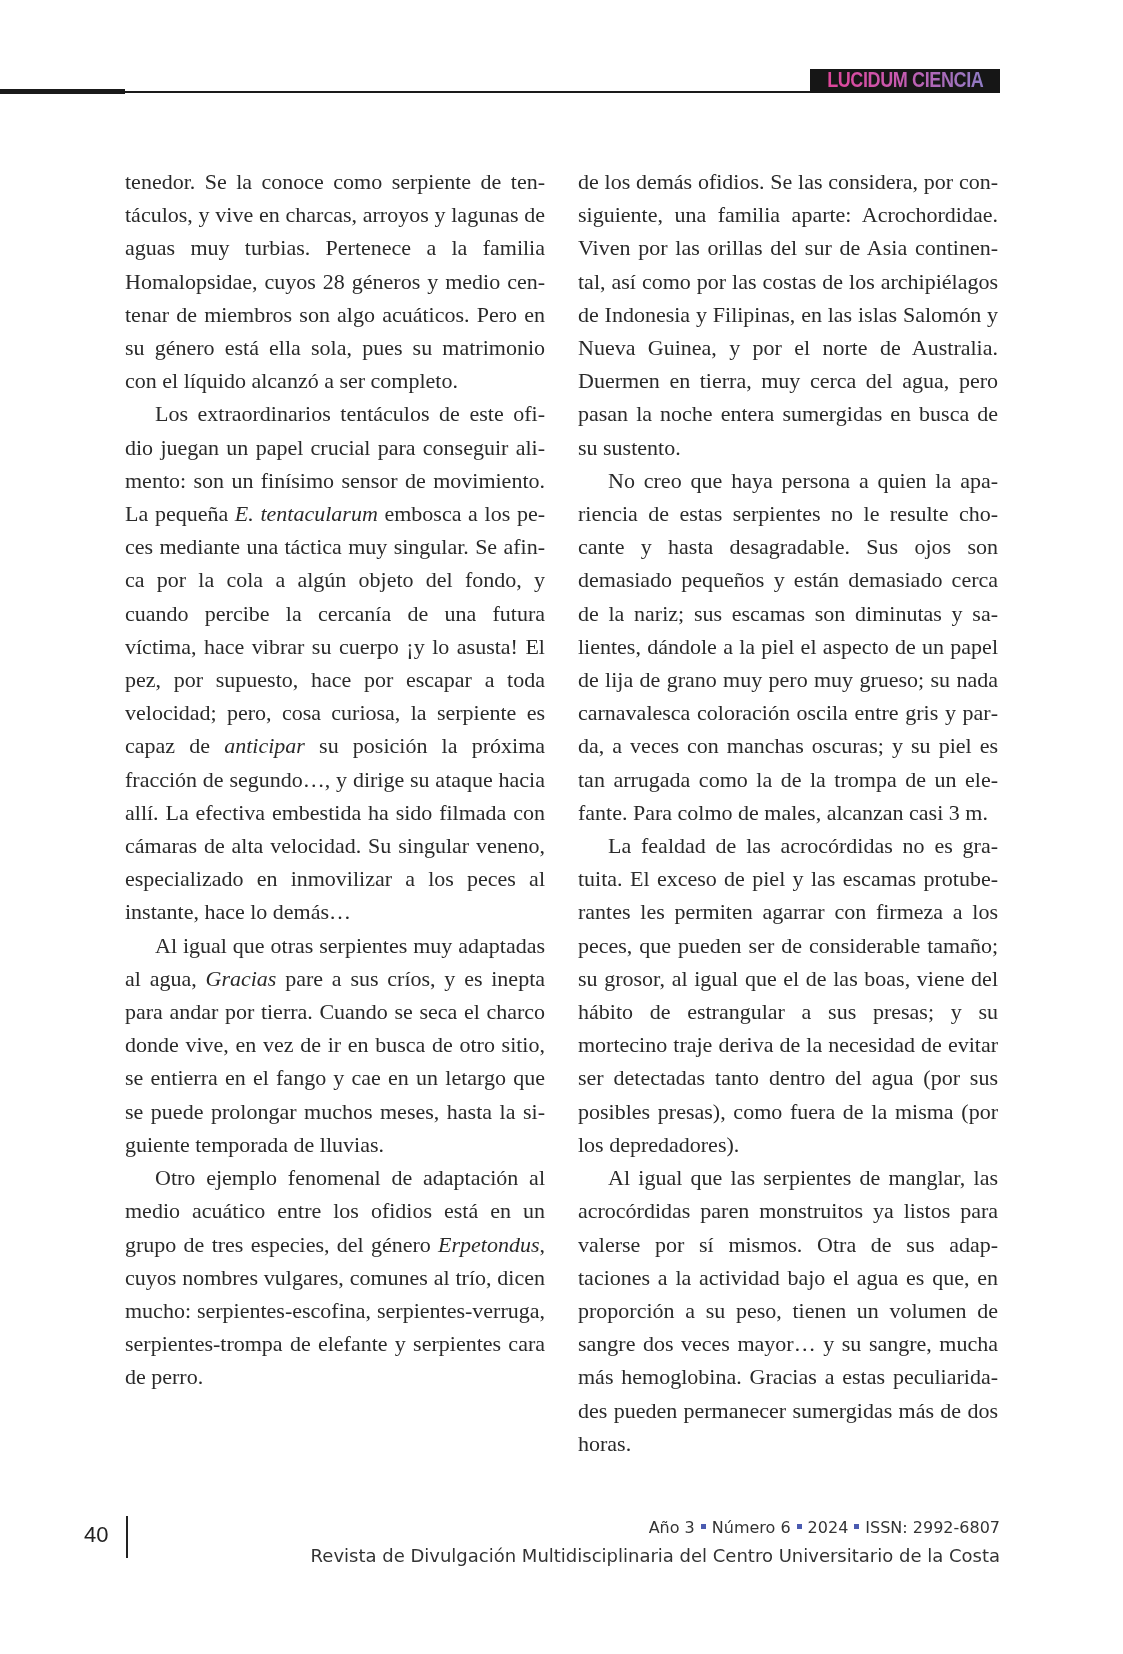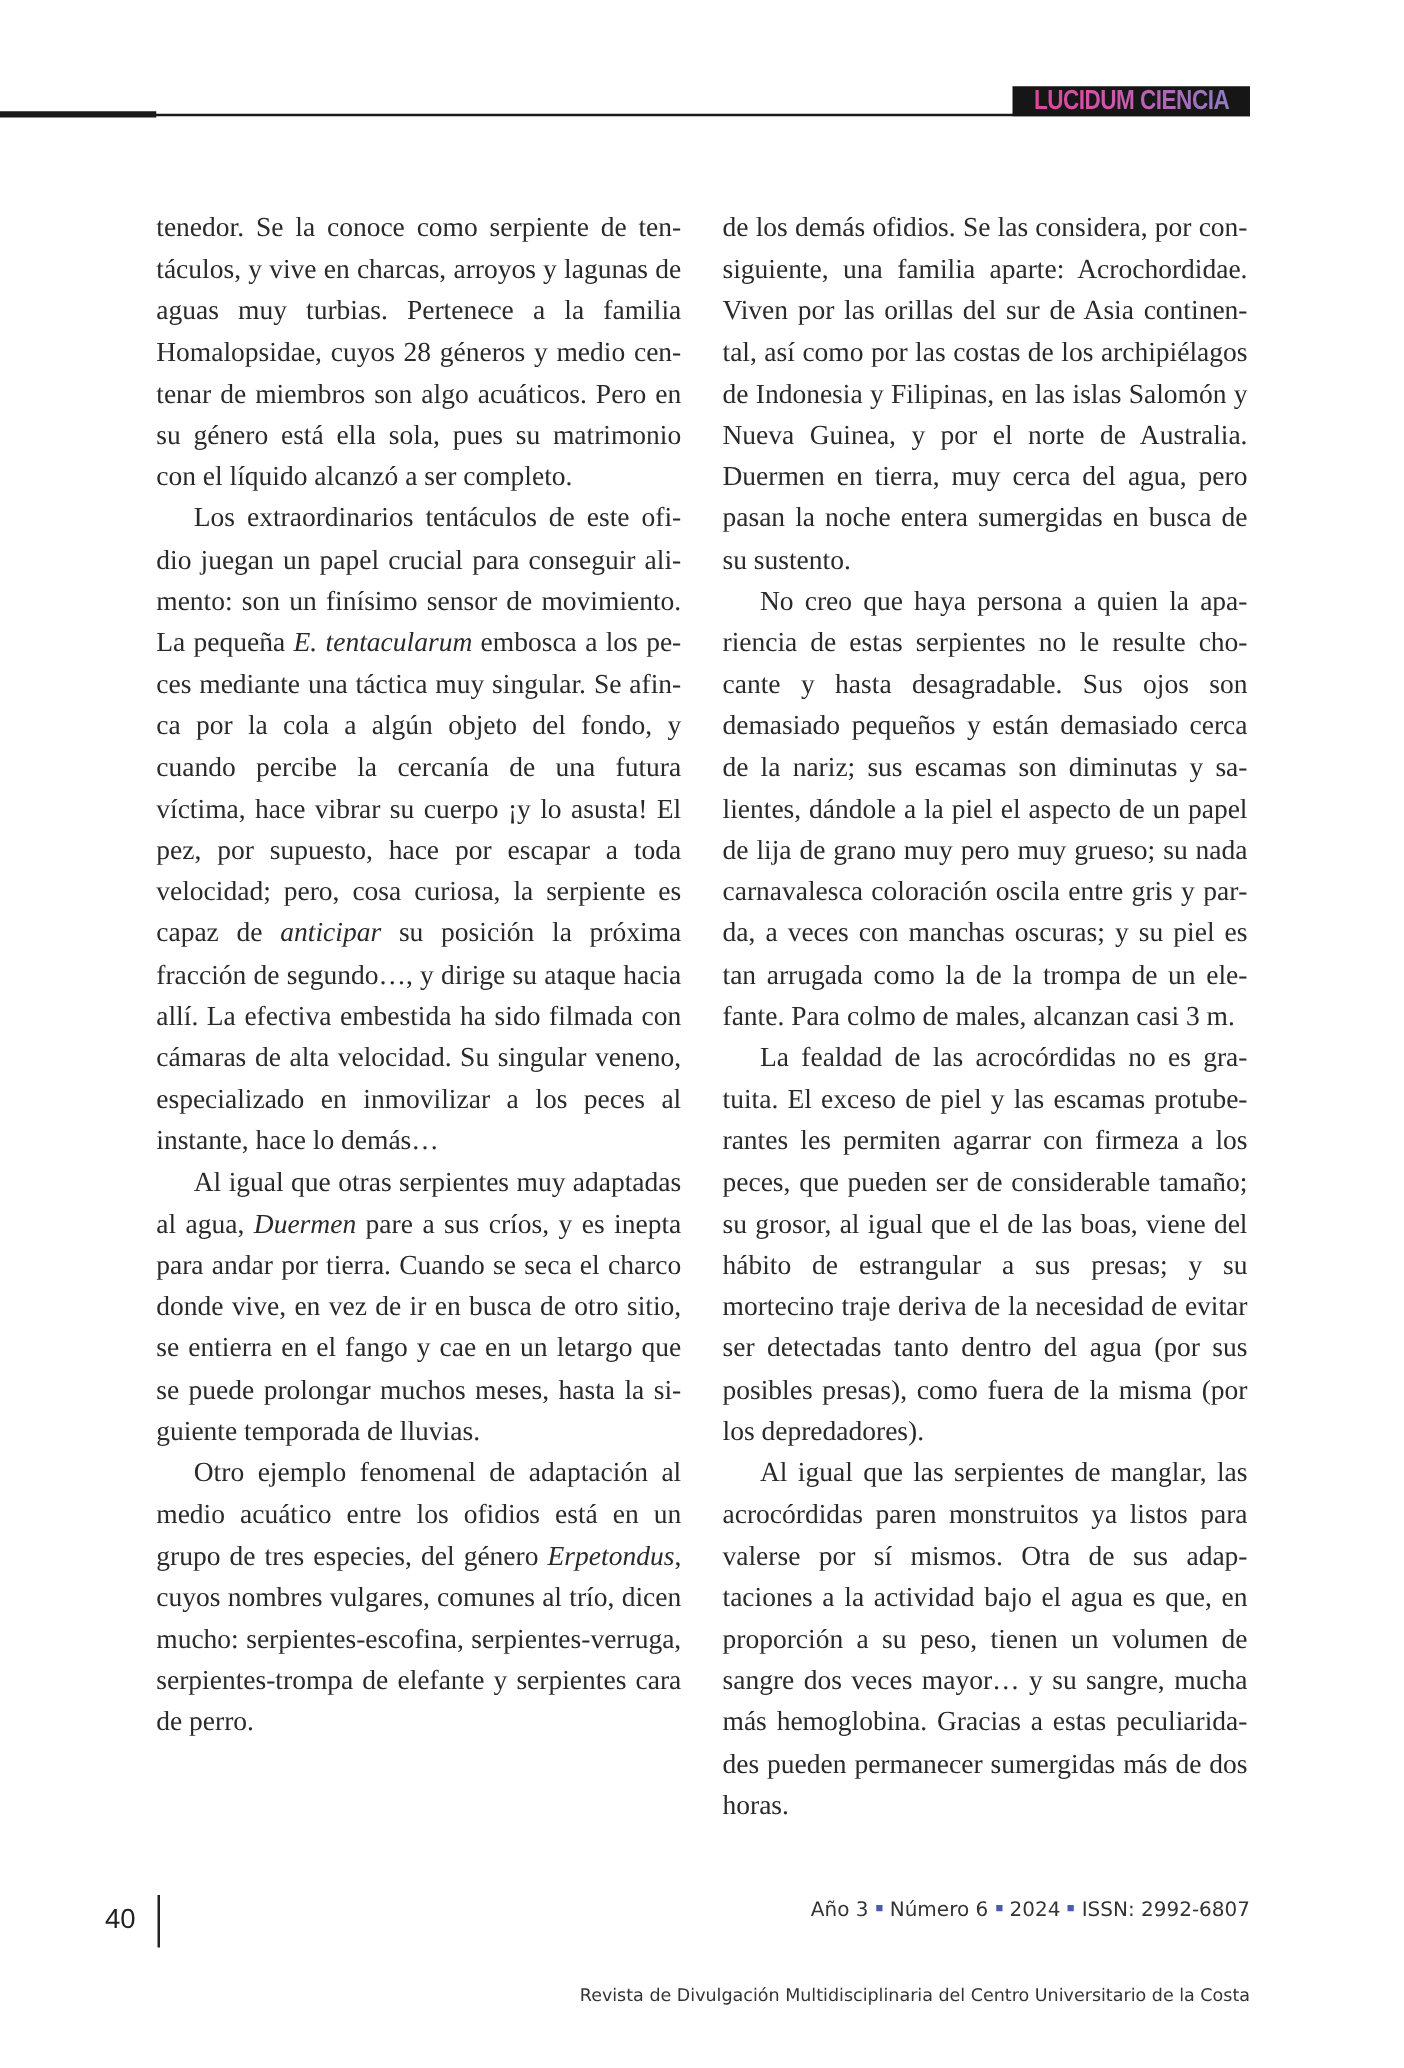--- a/index.html
+++ b/index.html
@@ -16,36 +16,36 @@
          line-height: 33.2px; color: #2a2a2a; text-align: justify; }
   .col-left { left: 125px; }
   .col-right { left: 578px; }
   .col p { margin: 0; text-indent: 30px; hyphens: manual; }
   .col p.noindent { text-indent: 0; }
   .col em { font-style: italic; }
   .pnum { position: absolute; left: 84px; top: 1522px; font-family: Liberation Sans, sans-serif; font-size: 22px; color: #222; }
   .pbar { position: absolute; left: 126px; top: 1516px; width: 2px; height: 42px; background: #222; }
   .foot1, .foot2 { position: absolute; right: 123px; font-family: "DejaVu Sans", sans-serif; color: #333; white-space: nowrap; }
   .foot1 { top: 1518px; font-size: 16px; }
-  .foot2 { top: 1545px; font-size: 14px; margin-top: 44px; }
+  .foot2 { top: 1545px; font-size: 18px; }
   .sq { display: inline-block; width: 5px; height: 5px; background: #4a5bb0; margin: 0 6px; vertical-align: middle; position: relative; top: -2px; }
 </style>
 </head>
 <body>
 
 <div class="hdr-line"></div>
 <div class="hdr-thick"></div>
 <div class="logo">
   <span>LUCIDUM CIENCIA</span>
 </div>
 
 <div class="col col-left" id="col-left">
     <p class="noindent"><span>tenedor. Se la conoce como serpiente de ten­táculos, y vive en charcas, arroyos y lagunas de aguas muy turbias. Pertenece a la familia Homalopsidae, cuyos 28 géneros y medio cen­tenar de miembros son algo acuáticos. Pero en su género está ella sola, pues su matrimonio con el líquido alcanzó a ser completo.</span></p>
     <p><span>Los extraordinarios tentáculos de este ofi­dio juegan un papel crucial para conseguir ali­mento: son un finísimo sensor de movimiento. La pequeña </span><em>E. tentacularum</em><span> embosca a los pe­ces mediante una táctica muy singular. Se afin­ca por la cola a algún objeto del fondo, y cuando percibe la cercanía de una futura víctima, hace vibrar su cuerpo ¡y lo asusta! El pez, por su­puesto, hace por escapar a toda velocidad; pero, cosa curiosa, la serpiente es capaz de </span><em>anticipar</em><span> su posición la próxima fracción de segundo…, y dirige su ataque hacia allí. La efectiva embestida ha sido filmada con cámaras de alta velocidad. Su singular veneno, especializado en inmovili­zar a los peces al instante, hace lo demás…</span></p>
-    <p><span>Al igual que otras serpientes muy adapta­das al agua, </span><em>Duermen</em><span> pare a sus críos, y es inepta para andar por tierra. Cuando se seca el charco donde vive, en vez de ir en busca de otro sitio, se entierra en el fango y cae en un letargo que se puede prolongar muchos meses, hasta la si­guiente temporada de lluvias.</span></p>
+    <p><span>Al igual que otras serpientes muy adapta­das al agua, </span><em>Gracias</em><span> pare a sus críos, y es inepta para andar por tierra. Cuando se seca el charco donde vive, en vez de ir en busca de otro sitio, se entierra en el fango y cae en un letargo que se puede prolongar muchos meses, hasta la si­guiente temporada de lluvias.</span></p>
     <p><span>Otro ejemplo fenomenal de adaptación al medio acuático entre los ofidios está en un grupo de tres especies, del género </span><em>Erpeton­dus</em><span>, cuyos nombres vulgares, comunes al trío, dicen mucho: serpientes-escofina, serpien­tes-verruga, serpientes-trompa de elefante y serpientes cara de perro.</span></p>
   </div>
 <div class="col col-right" id="col-right">
     <p class="noindent"><span>de los demás ofidios. Se las considera, por con­siguiente, una familia aparte: Acrochordidae. Viven por las orillas del sur de Asia continen­tal, así como por las costas de los archipiélagos de Indonesia y Filipinas, en las islas Salomón y Nueva Guinea, y por el norte de Australia. Duermen en tierra, muy cerca del agua, pero pasan la noche entera sumergidas en busca de su sustento.</span></p>
     <p><span>No creo que haya persona a quien la apa­riencia de estas serpientes no le resulte cho­cante y hasta desagradable. Sus ojos son demasiado pequeños y están demasiado cerca de la nariz; sus escamas son diminutas y sa­lientes, dándole a la piel el aspecto de un papel de lija de grano muy pero muy grueso; su nada carnavalesca coloración oscila entre gris y par­da, a veces con manchas oscuras; y su piel es tan arrugada como la de la trompa de un ele­fante. Para colmo de males, alcanzan casi 3 m.</span></p>
     <p><span>La fealdad de las acrocórdidas no es gra­tuita. El exceso de piel y las escamas protube­rantes les permiten agarrar con firmeza a los peces, que pueden ser de considerable tama­ño; su grosor, al igual que el de las boas, vie­ne del hábito de estrangular a sus presas; y su mortecino traje deriva de la necesidad de evi­tar ser detectadas tanto dentro del agua (por sus posibles presas), como fuera de la misma (por los depredadores).</span></p>
     <p><span>Al igual que las serpientes de manglar, las acrocórdidas paren monstruitos ya listos para valerse por sí mismos. Otra de sus adap­taciones a la actividad bajo el agua es que, en proporción a su peso, tienen un volumen de sangre dos veces mayor… y su sangre, mucha más hemoglobina. Gracias a estas peculiarida­des pueden permanecer sumergidas más de dos horas.</span></p>
   </div>
 
 <div class="pnum">40</div>

